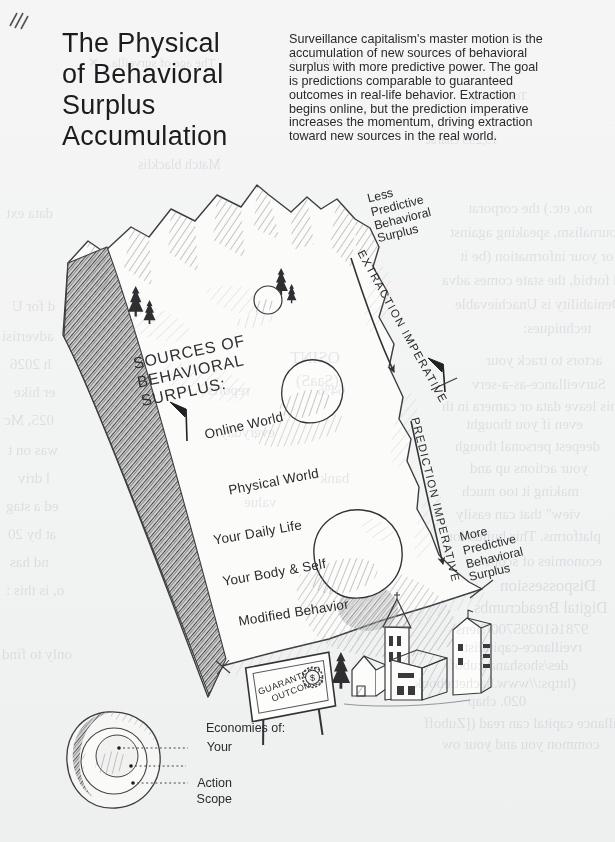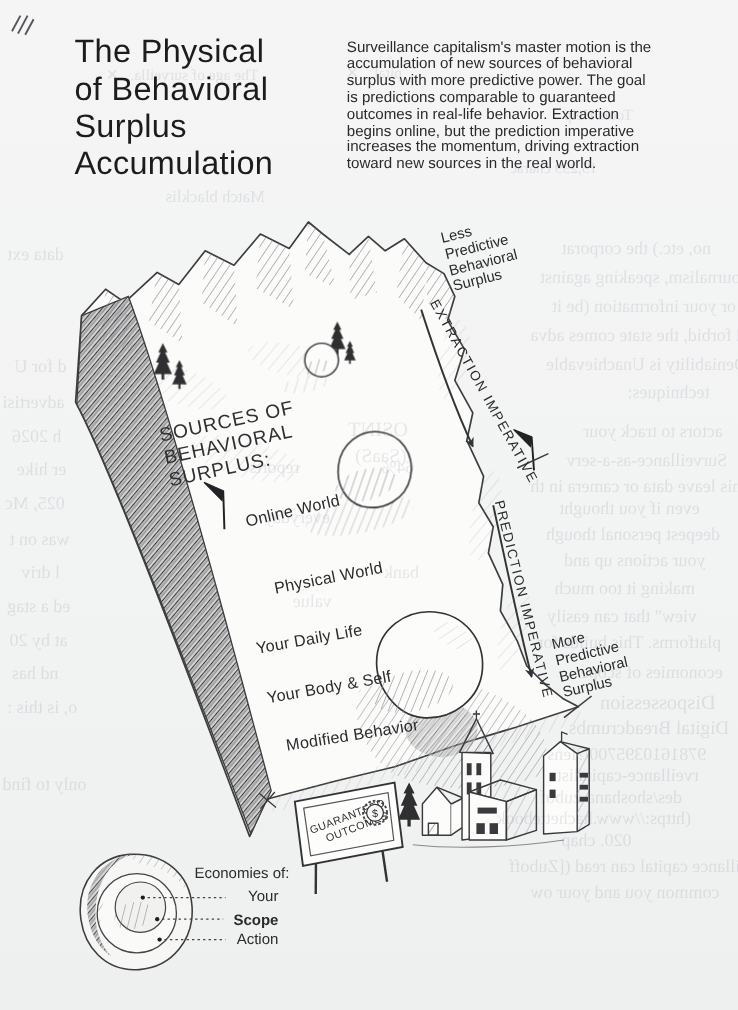--- a/index.html
+++ b/index.html
@@ -9,21 +9,21 @@
   .abs{position:absolute;}
   .prelines{white-space:pre-line;}
   .title{left:62px;top:28px;font-size:27px;line-height:31px;font-weight:400;
          letter-spacing:.3px;color:#1c1c1e;}
   .intro{left:289px;top:33px;width:300px;font-size:12.6px;line-height:13.9px;color:#2a2a2c;}
   .lab{position:absolute;color:#2e2e30;white-space:pre-line;line-height:1.1;}
   .srcHead{font-size:16px;line-height:19px;letter-spacing:.8px;font-weight:400;color:#303032;}
   .slopeLab{font-size:13.5px;letter-spacing:.2px;color:#2b2b2d;}
   .sideLab{font-size:12.3px;line-height:13.8px;color:#2b2b2d;}
   .arrLab{font-size:11.3px;letter-spacing:1.4px;color:#2b2b2d;transform-origin:left top;white-space:nowrap;}
-  .econHead{font-size:12.5px;color:#2b2b2d;}
+  .econHead{font-size:12.5px;color:#2b2b2d;margin-left:44px;}
   .econItem{position:absolute;left:178px;width:54px;text-align:right;font-size:12.5px;color:#2b2b2d;}
   .attrib{left:368px;top:768px;width:174px;text-align:right;font-style:italic;
           font-size:9.8px;line-height:11.6px;color:#3a3a3c;}
   .ghost{position:absolute;transform:scaleX(-1);opacity:.12;color:#44566a;
          font-family:"Liberation Serif",serif;font-size:15px;white-space:nowrap;pointer-events:none;}
   svg{position:absolute;left:0;top:0;}
 </style>
 </head>
 <body>
 
@@ -237,21 +237,21 @@
   <div class="lab sideLab" style="left:464px;top:524px;transform:rotate(-13deg);">More
 Predictive
 Behavioral
 Surplus</div>
 
   <div class="lab arrLab" style="left:366px;top:248px;transform:rotate(61deg);">EXTRACTION IMPERATIVE</div>
   <div class="lab arrLab" style="left:421px;top:416px;transform:rotate(76deg);">PREDICTION IMPERATIVE</div>
 
   <div class="lab econHead" style="left:162px;top:722px;">Economies of:</div>
   <div class="econItem" style="top:740px;">Your</div>
-  <div class="econItem" style="top:760px;font-weight:bold;">Scope</div>
+  <div class="econItem" style="top:792px;">Scope</div>
   <div class="econItem" style="top:776px;">Action</div>
 
 
   <div class="abs" style="left:0;top:0;width:615px;height:842px;pointer-events:none;">
       <div class="ghost" style="left: 88px; top: 55px; font-size: 13px;">The age of surveilla...  ✕</div>
       <div class="ghost" style="left: 288px; top: 53px; font-size: 13px;">pital...  ✕</div>
       <div class="ghost" style="left: 138px; top: 157px; font-size: 14px;">Match blacklis</div>
       <div class="ghost" style="left: 470px; top: 88px; font-size: 13px;">Tools    Help</div>
       <div class="ghost" style="left: 425px; top: 132px; font-size: 13px;">15,299 charac</div>
       <div class="ghost" style="left: 468px; top: 200px;">no, etc.) the corporat</div>

